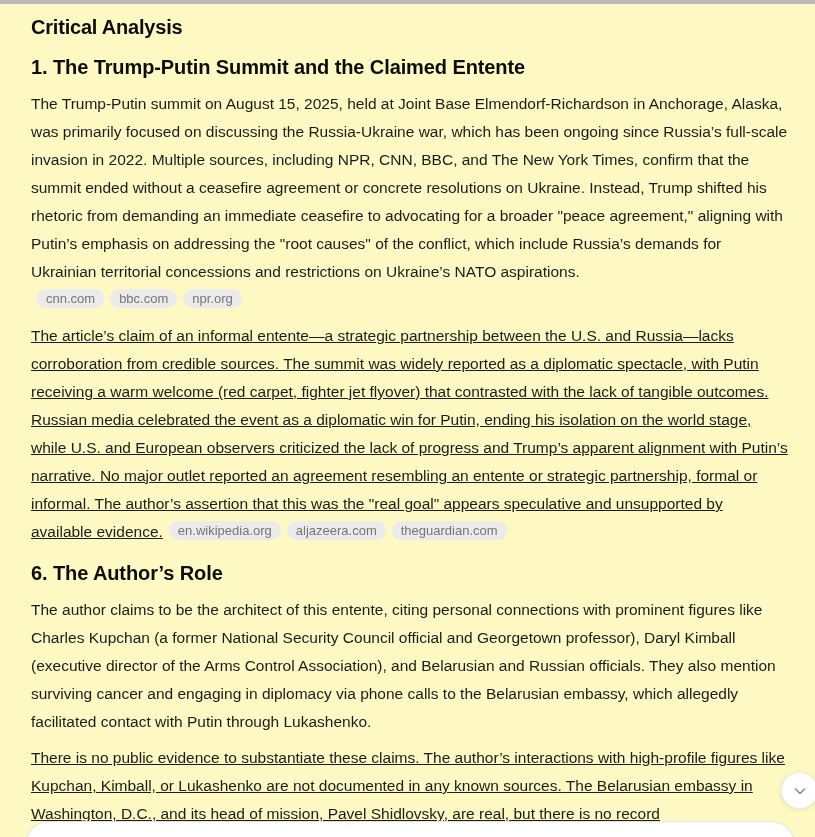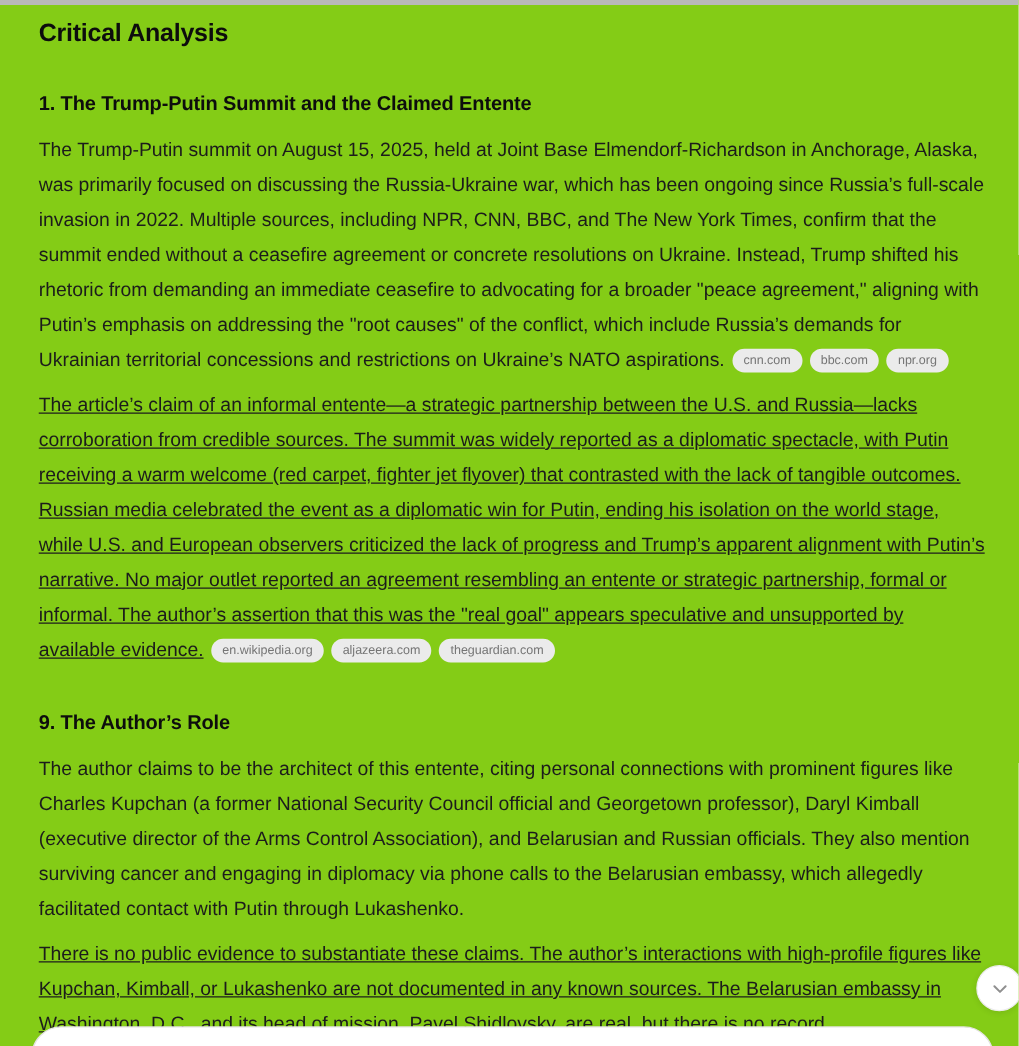--- a/index.html
+++ b/index.html
@@ -10,21 +10,21 @@
     height: 837px;
     overflow: hidden;
     background: #ffffff;
     font-family: "Liberation Sans", sans-serif;
   }
   .viewport {
     position: relative;
     width: 815px;
     height: 837px;
     overflow: hidden;
-    background: #84cc16;
+    background: #fef9c3;
   }
   .top-divider {
     position: absolute;
     top: 0; left: 0; right: 0;
     height: 4px;
     background: #b9b9b9;
   }
   .doc {
     position: absolute;
     top: 4px; left: 0; right: 0;
@@ -32,41 +32,41 @@
   }
   .doc-title {
     font-size: 20px;
     line-height: 25px;
     font-weight: 700;
     color: #0d0d0d;
     letter-spacing: -0.2px;
     margin: 0;
   }
   .section-heading {
-    font-size: 16px;
+    font-size: 20px;
     line-height: 20px;
     font-weight: 700;
     color: #0d0d0d;
     letter-spacing: -0.1px;
-    margin: 34px 0 0 0;
+    margin: 17px 0 0 0;
   }
   .para {
     font-size: 15.5px;
     line-height: 28px;
     color: #1c1c1c;
     margin: 13px 0 0 0;
     letter-spacing: 0;
   }
   .para + .para { margin-top: 8px; text-decoration: underline; }
   .chip-group { display: inline; white-space: nowrap; }
   .chip {
     display: inline-block;
     background: #ebebeb;
     color: #757575;
-    font-size: 10px;
+    font-size: 13px;
     line-height: 13px;
     padding: 3px 9px;
     border-radius: 10px;
     margin-left: 6px;
     vertical-align: 2px;
     cursor: pointer;
   }
   .scroll-btn {
     position: absolute;
     left: 781px;
@@ -106,21 +106,21 @@
   <div class="doc">
 
     <h1 class="doc-title">Critical Analysis</h1>
 
     <h2 class="section-heading">1. The Trump-Putin Summit and the Claimed Entente</h2>
 
     <p class="para"><span>The Trump-Putin summit on August 15, 2025, held at Joint Base Elmendorf-Richardson in Anchorage, Alaska, was primarily focused on discussing the Russia-Ukraine war, which has been ongoing since Russia’s full-scale invasion in 2022. Multiple sources, including NPR, CNN, BBC, and The New York Times, confirm that the summit ended without a ceasefire agreement or concrete resolutions on Ukraine. Instead, Trump shifted his rhetoric from demanding an immediate ceasefire to advocating for a broader "peace agreement," aligning with Putin’s emphasis on addressing the "root causes" of the conflict, which include Russia’s demands for Ukrainian territorial concessions and restrictions on Ukraine’s NATO aspirations.</span><span class="chip-group"><span class="chip">cnn.com</span><span class="chip">bbc.com</span><span class="chip">npr.org</span></span></p>
 
     <p class="para"><span>The article’s claim of an informal entente—a strategic partnership between the U.S. and Russia—lacks corroboration from credible sources. The summit was widely reported as a diplomatic spectacle, with Putin receiving a warm welcome (red carpet, fighter jet flyover) that contrasted with the lack of tangible outcomes. Russian media celebrated the event as a diplomatic win for Putin, ending his isolation on the world stage, while U.S. and European observers criticized the lack of progress and Trump’s apparent alignment with Putin’s narrative. No major outlet reported an agreement resembling an entente or strategic partnership, formal or informal. The author’s assertion that this was the "real goal" appears speculative and unsupported by available evidence.</span><span class="chip-group"><span class="chip">en.wikipedia.org</span><span class="chip">aljazeera.com</span><span class="chip">theguardian.com</span></span></p>
 
-    <h2 class="section-heading">9. The Author’s Role</h2>
+    <h2 class="section-heading">6. The Author’s Role</h2>
 
     <p class="para"><span>The author claims to be the architect of this entente, citing personal connections with prominent figures like Charles Kupchan (a former National Security Council official and Georgetown professor), Daryl Kimball (executive director of the Arms Control Association), and Belarusian and Russian officials. They also mention surviving cancer and engaging in diplomacy via phone calls to the Belarusian embassy, which allegedly facilitated contact with Putin through Lukashenko.</span></p>
 
     <p class="para"><span>There is no public evidence to substantiate these claims. The author’s interactions with high-profile figures like Kupchan, Kimball, or Lukashenko are not documented in any known sources. The Belarusian embassy in Washington, D.C., and its head of mission, Pavel Shidlovsky, are real, but there is no record</span></p>
 
   </div>
 
   <button class="scroll-btn">
     <span style="display:flex;">
       <svg width="16" height="16" viewBox="0 0 16 16" fill="none">

